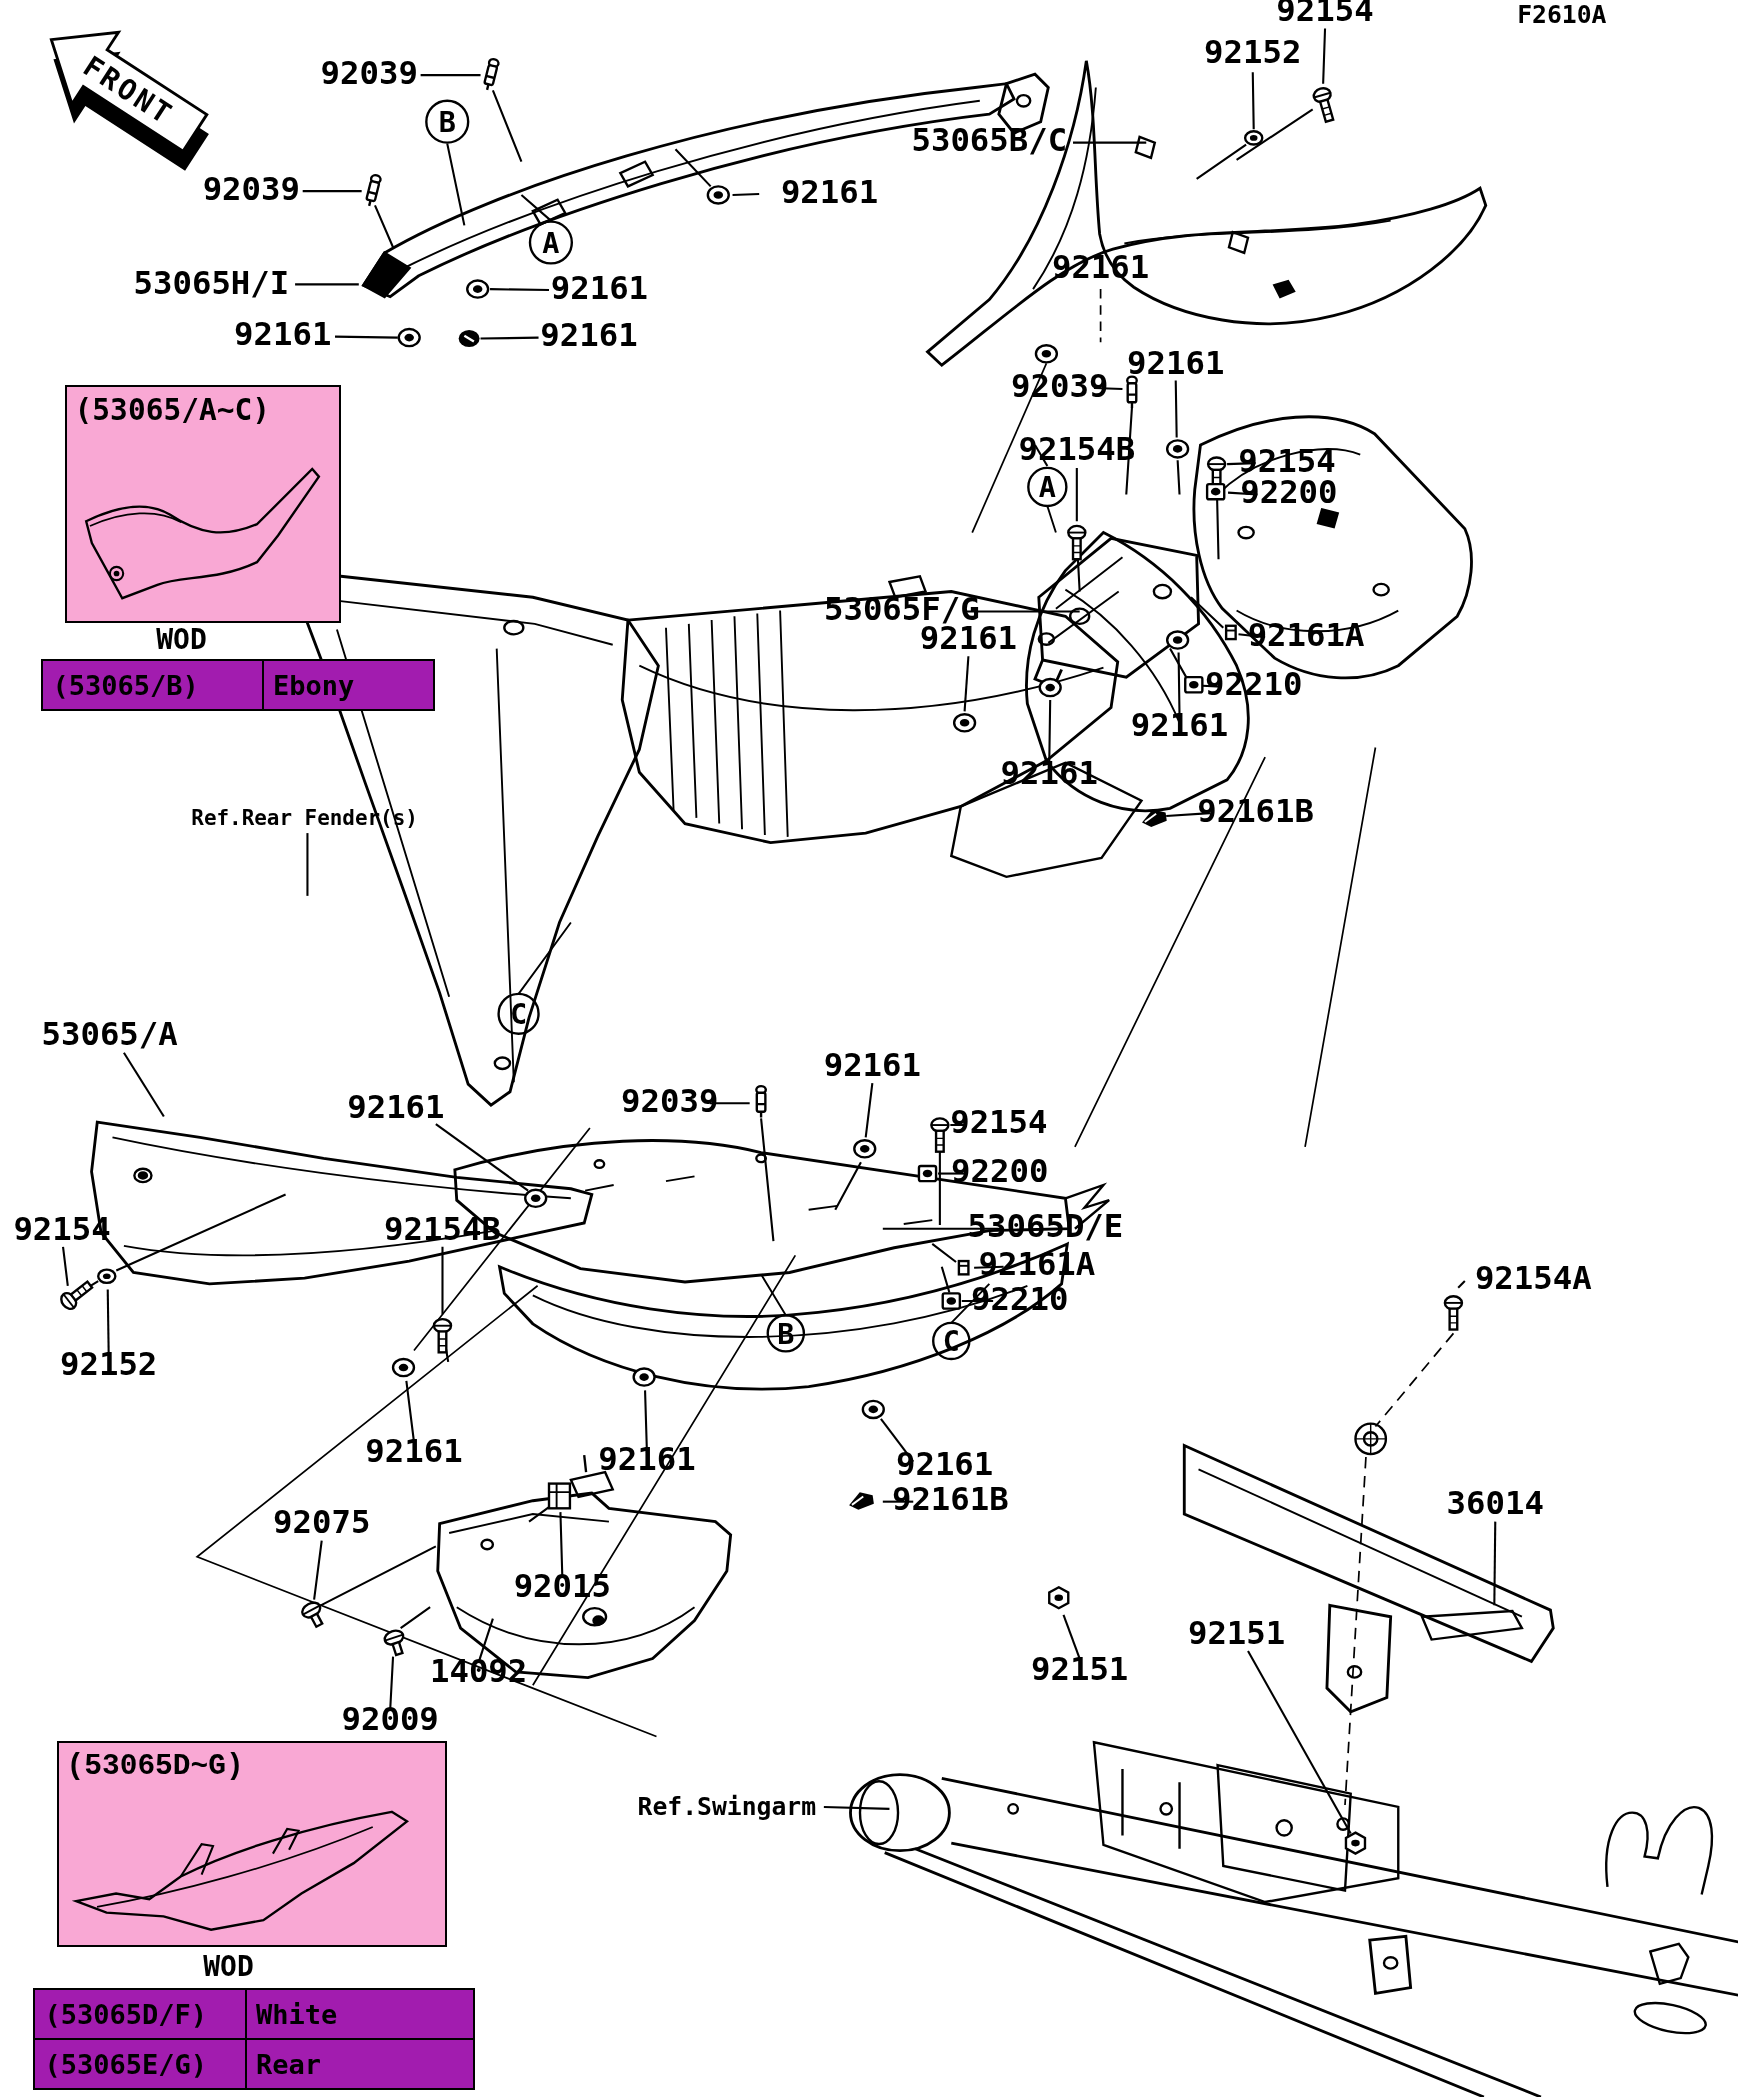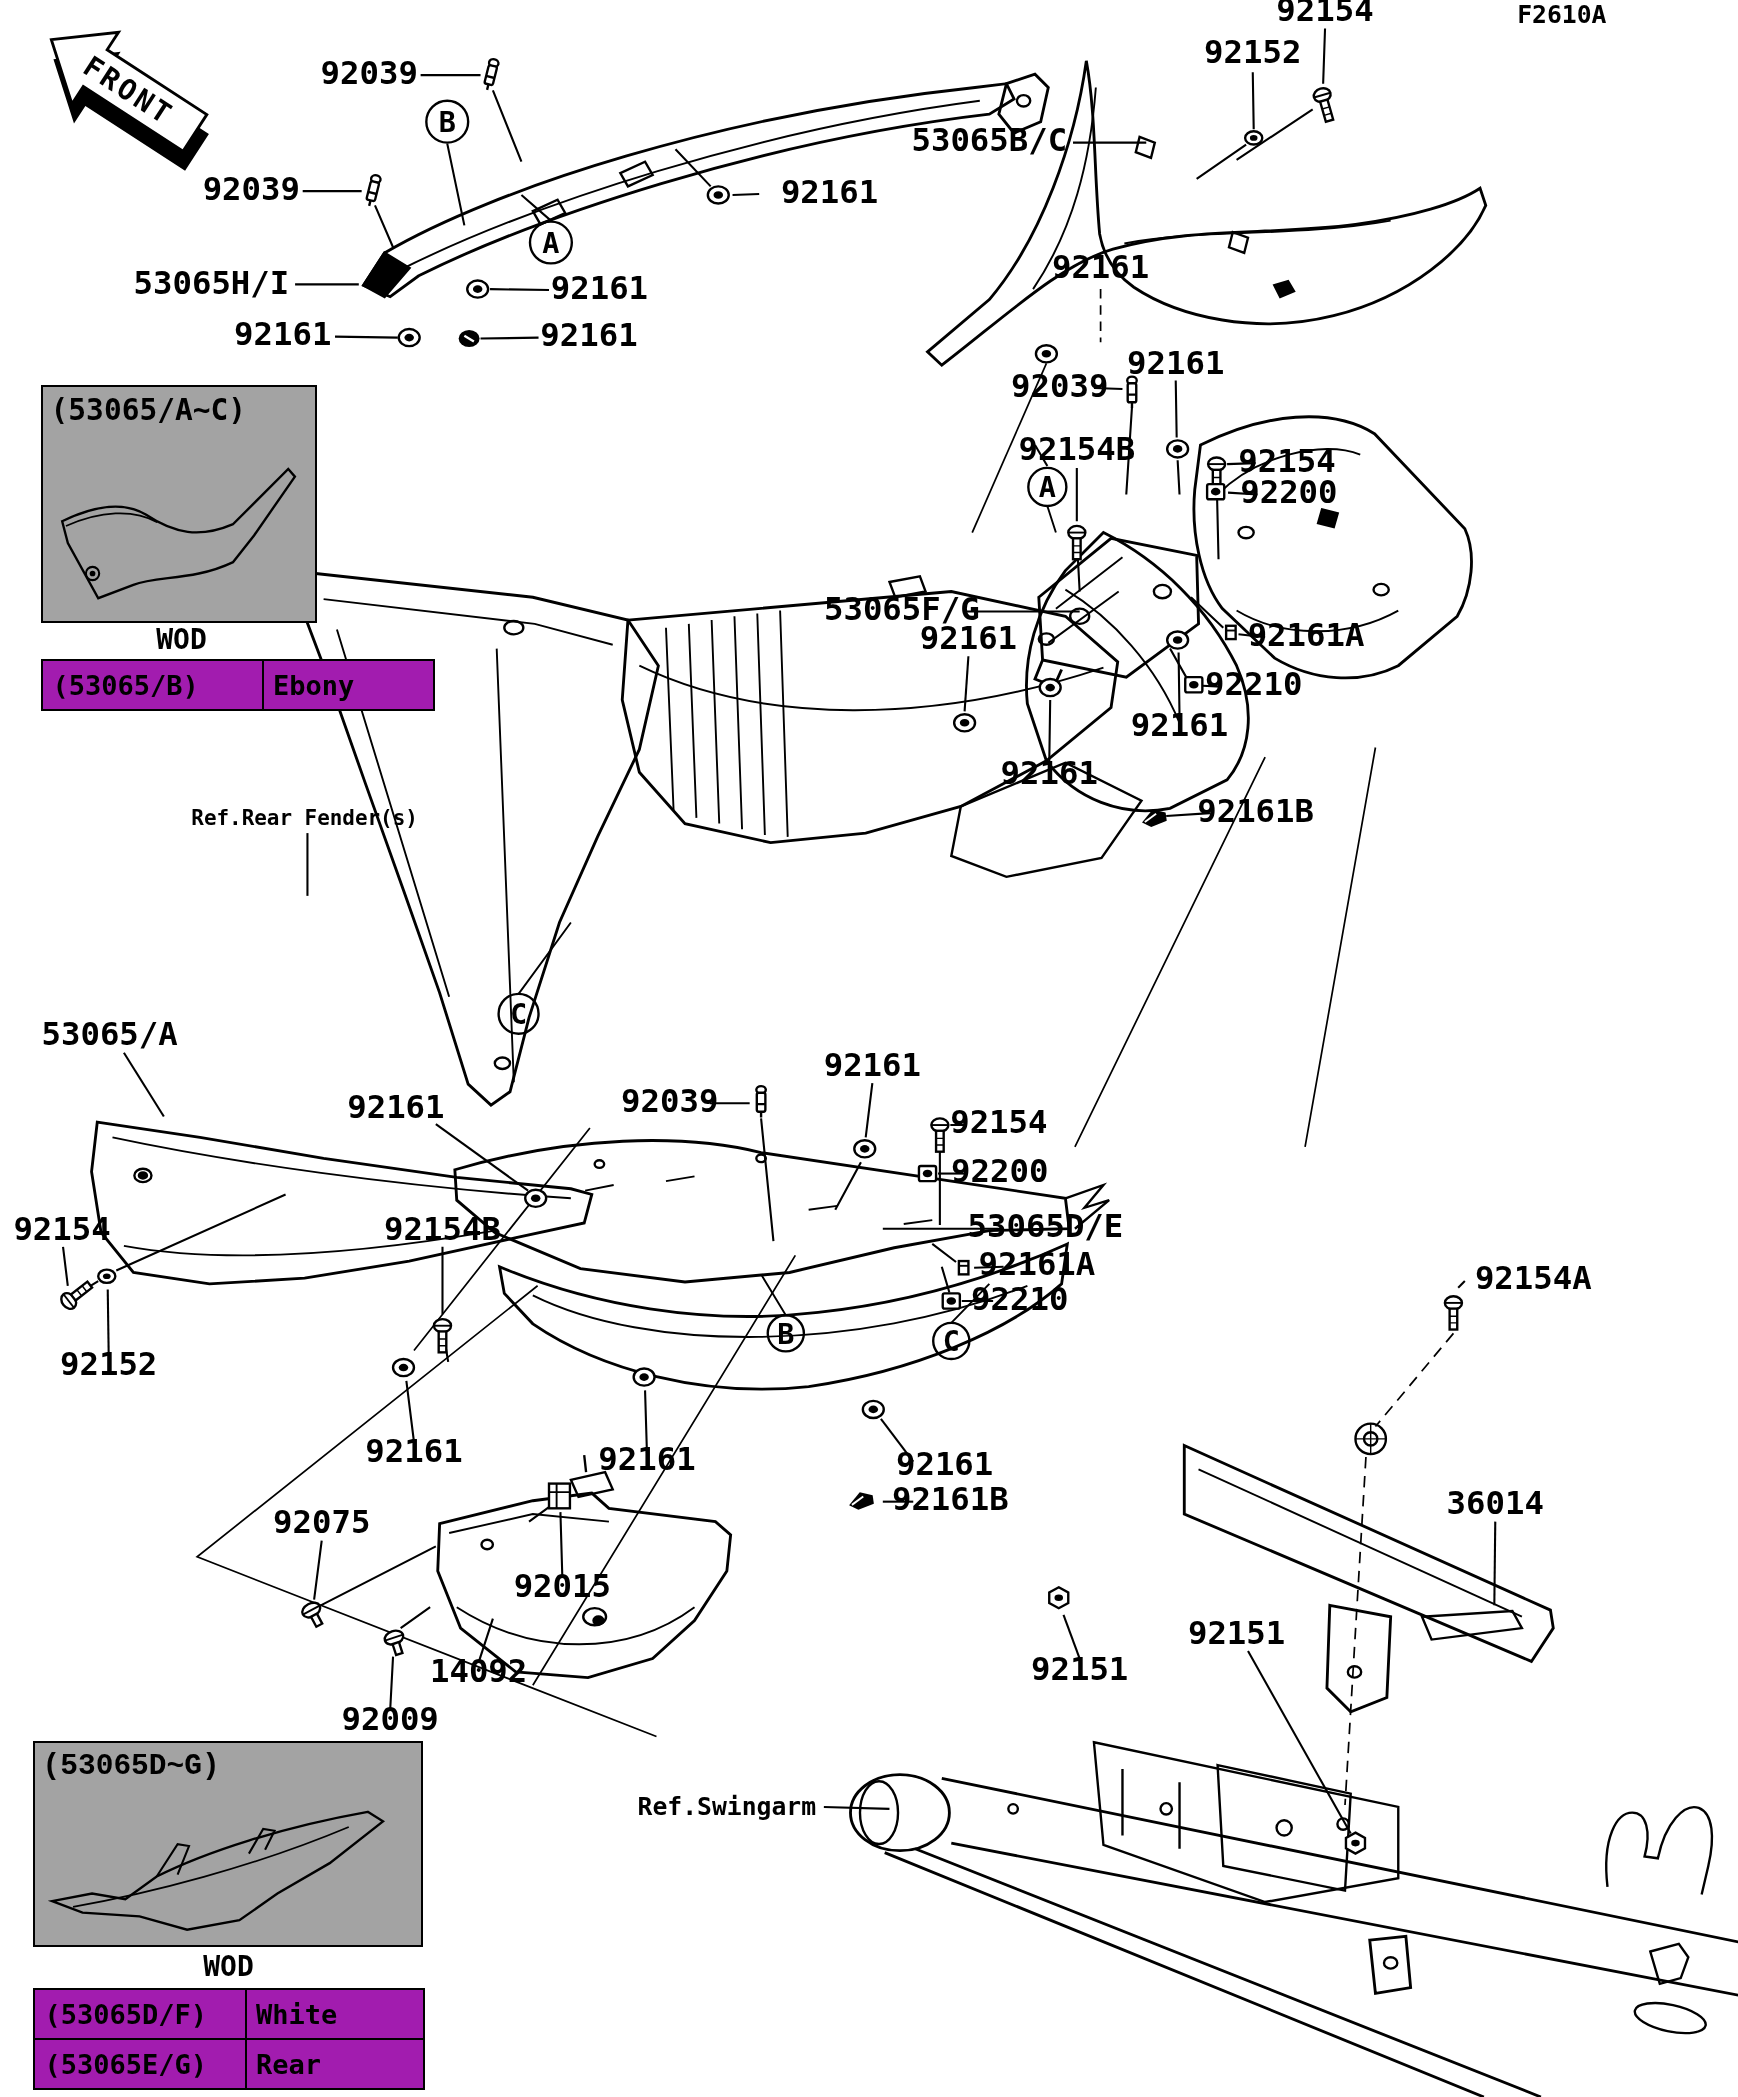--- a/index.html
+++ b/index.html
@@ -6,21 +6,21 @@
   #canvas{position:relative;width:1739px;height:2097px;background:#fff;
           font-family:"DejaVu Sans Mono","Liberation Mono",monospace;overflow:hidden;}
   svg{position:absolute;left:0;top:0;}
   svg text{font-family:"DejaVu Sans Mono","Liberation Mono",monospace;font-weight:700;fill:#000;}
   .pn{font-size:34px;}
   .refl{font-size:22px;}
   .refl2{font-size:26px;}
   .code{font-size:26px;}
   .mk{font-size:30px;}
   .frontt{font-size:30px;letter-spacing:3px;}
-  .tbox{position:absolute;border:2.9px solid #000;background:#a3a3a3;}
+  .tbox{position:absolute;border:2.9px solid #000;background:#f9a8d4;margin-left:24px;}
   .tbox .ttl{position:absolute;left:7.6px;top:5.7px;font-size:29.5px;font-weight:700;white-space:nowrap;}
   .wod{position:absolute;font-size:28px;font-weight:700;text-align:center;}
   .ptable{position:absolute;border-collapse:collapse;table-layout:fixed;}
   .ptable td{border:2.9px solid #000;font-size:27px;font-weight:700;padding:0 0 0 9.5px;
              height:48px;white-space:nowrap;background:#a21caf;}
 </style>
 </head>
 <body>
 
 <div id="canvas">
@@ -364,21 +364,21 @@
 
 <div class="tbox" style="left:33px;top:1741px;width:386px;height:202px;font-family:Liberation Mono, monospace;">
   <div class="ttl">(53065D~G)</div>
   <svg width="386" height="158" style="top:44px;" viewBox="0 0 406 166">
     <path d="M18,120 L60,112 L95,118 L128,94 C180,68 260,42 350,26 L366,36 L310,80 L255,112 L215,140 L160,150 L110,136 L50,132 Z" fill="none" stroke="#000" stroke-width="2.5"></path>
     <path d="M128,94 L150,60 L162,62 L150,92 M225,70 L240,44 L252,46 L242,66" fill="none" stroke="#000" stroke-width="2.2"></path>
     <path d="M40,126 C120,112 230,84 330,42" fill="none" stroke="#000" stroke-width="1.8"></path>
   </svg>
 </div>
 <div class="wod" style="left:181px;top:1950px;width:95px;">WOD</div>
-<table class="ptable" style="left:33px;top:1988px;width:392px;">
+<table class="ptable" style="left:33px;top:1988px;width:442px;">
   <tbody>
         <tr>
     <td style="width:200px;">(53065D/F)</td>
     <td>White</td>
   </tr>
   <tr>
     <td>(53065E/G)</td>
     <td>Rear</td>
   </tr>
 </tbody>

